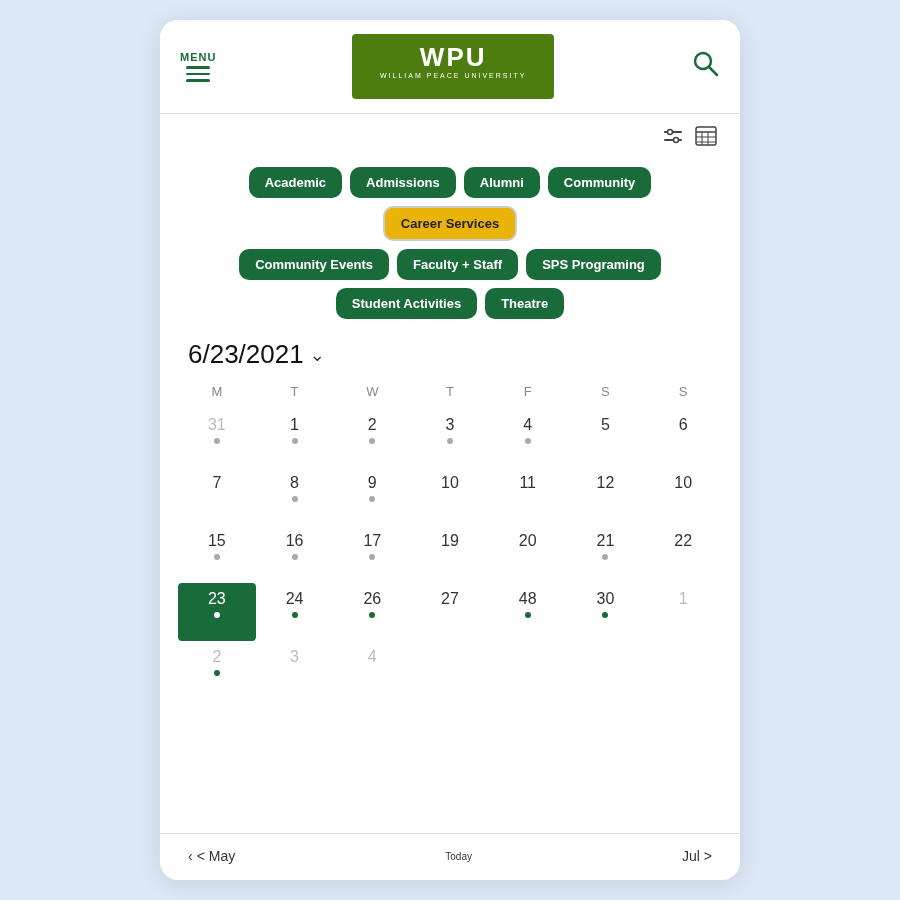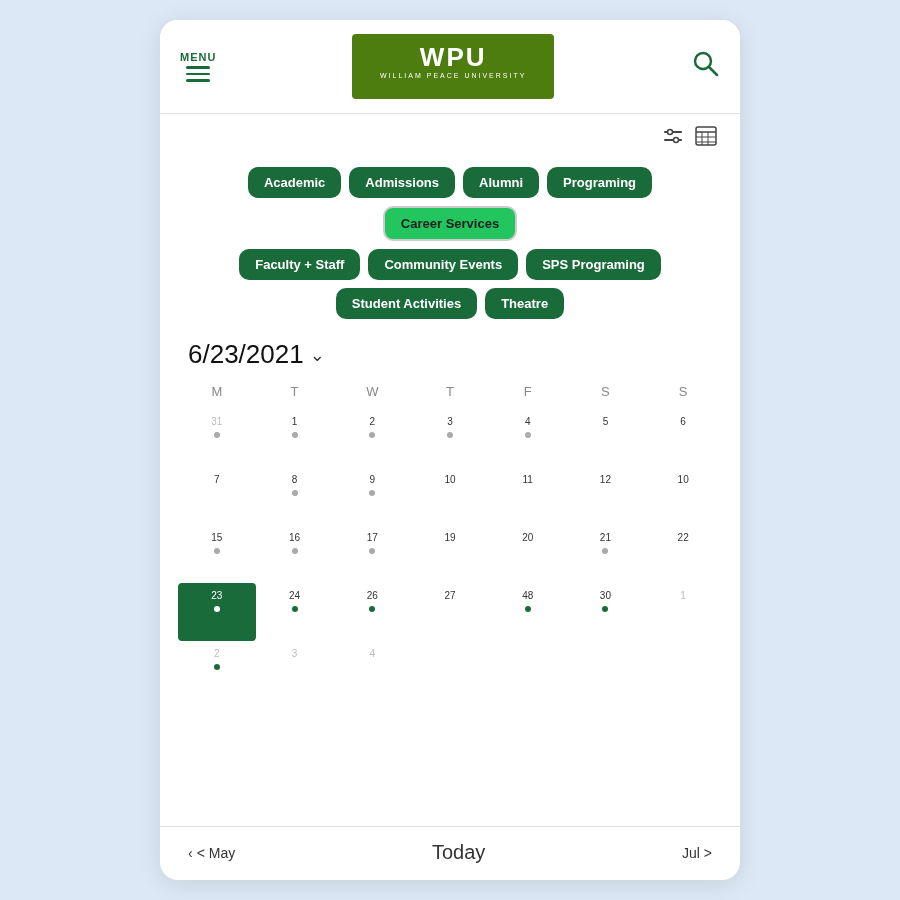--- a/index.html
+++ b/index.html
@@ -106,21 +106,21 @@
       padding: 8px 16px;
       border-radius: 10px;
       font-size: 13px;
       font-weight: 700;
       cursor: pointer;
       border: none;
       background: #1a6b3a;
       color: white;
     }
     .filter-tag.inactive {
-      background: #22c55e;
+      background: #eab308;
       color: #222;
       border: 2px solid #ccc;
     }
     .filter-tag.active-selected {
       background: #1a6b3a;
       color: white;
       border: none;
     }
     
     .cal-header {
@@ -174,21 +174,21 @@
       background: #1a6b3a;
       border-radius: 4px;
     }
     .cal-cell.today .day-num {
       color: white;
     }
     .cal-cell.other-month .day-num {
       color: #bbb;
     }
     .day-num {
-      font-size: 10px;
+      font-size: 16px;
       color: #333;
       font-weight: 400;
       line-height: 1;
     }
     .dot {
       width: 6px;
       height: 6px;
       border-radius: 50%;
       margin-top: 5px;
     }
@@ -208,21 +208,21 @@
       color: #333;
       cursor: pointer;
       font-weight: 500;
       display: flex;
       align-items: center;
       gap: 4px;
       background: none;
       border: none;
     }
     .today-btn {
-      font-size: 20px;
+      font-size: 10px;
       color: #333;
       font-weight: 500;
       cursor: pointer;
       background: none;
       border: none;
     }
   </style>
 </head>
 <body>
 
@@ -268,26 +268,26 @@
         <line x1="2" y1="18" x2="22" y2="18" stroke="#444" stroke-width="1"></line>
       </svg>
     </div>
   </div>
 
   <div class="filter-area">
     <div class="filter-row">
       <button class="filter-tag active-selected">Academic</button>
       <button class="filter-tag active-selected">Admissions</button>
       <button class="filter-tag active-selected">Alumni</button>
-      <button class="filter-tag active-selected">Programing</button>
+      <button class="filter-tag active-selected">Community</button>
       <button class="filter-tag inactive">Career Services</button>
     </div>
     <div class="filter-row">
+      <button class="filter-tag active-selected">Community Events</button>
       <button class="filter-tag active-selected">Faculty + Staff</button>
-      <button class="filter-tag active-selected">Community Events</button>
       <button class="filter-tag active-selected">SPS Programing</button>
     </div>
     <div class="filter-row">
       <button class="filter-tag active-selected">Student Activities</button>
       <button class="filter-tag active-selected">Theatre</button>
     </div>
   </div>
 
   <div class="cal-header">
     <div class="cal-date-title">

